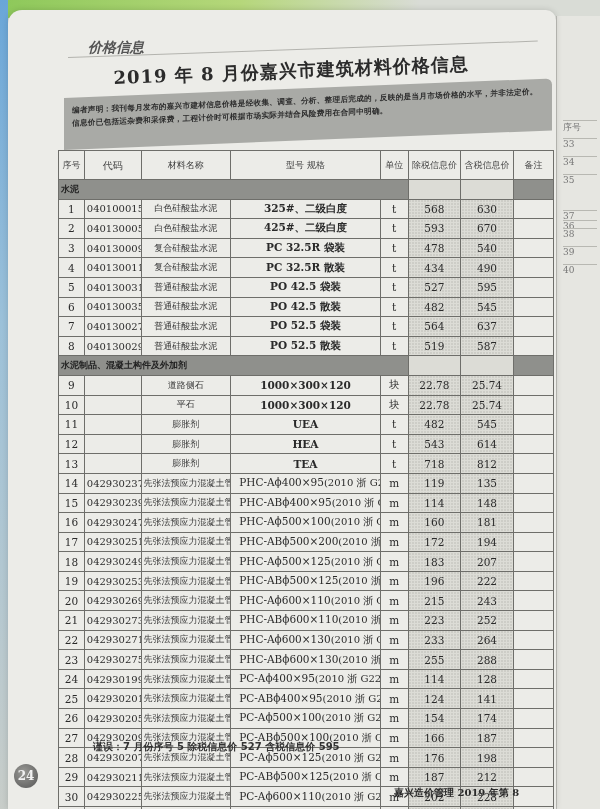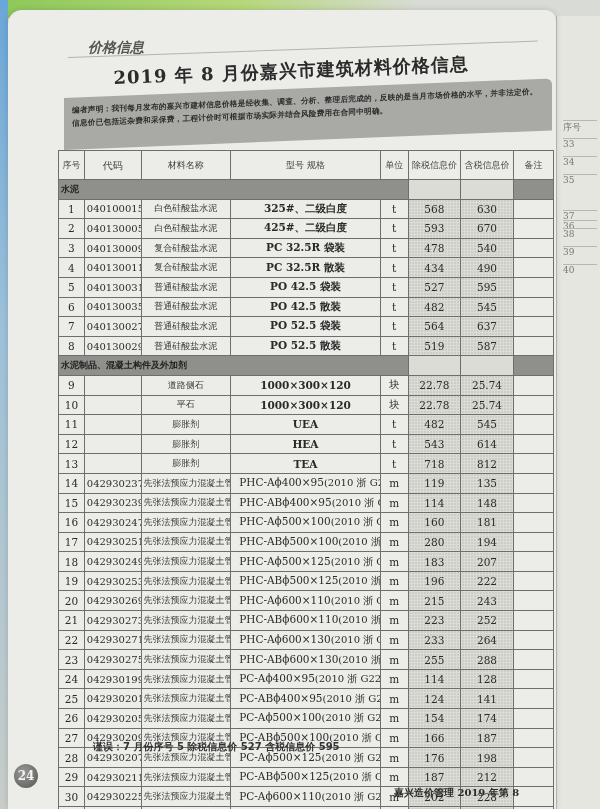--- a/index.html
+++ b/index.html
@@ -327,26 +327,26 @@
           <td class="c-p1">160</td>
           <td class="c-p2">181</td>
           <td class="c-rem"></td>
         </tr>
         <tr>
           <td class="c-no">17</td>
           <td class="c-code">042930251</td>
           <td class="c-name">先张法预应力混凝土管桩</td>
           <td class="c-spec">
             <div class="spec">
-              <span>PHC-ABϕ500×100</span>
-              <span class="std">(2010 浙 G22)</span>
-            </div>
-          </td>
-          <td class="c-unit">m</td>
-          <td class="c-p1">280</td>
+              <span>PHC-ABϕ500×200</span>
+              <span class="std">(2010 浙 G22)</span>
+            </div>
+          </td>
+          <td class="c-unit">m</td>
+          <td class="c-p1">172</td>
           <td class="c-p2">194</td>
           <td class="c-rem"></td>
         </tr>
         <tr>
           <td class="c-no">18</td>
           <td class="c-code">042930249</td>
           <td class="c-name">先张法预应力混凝土管桩</td>
           <td class="c-spec">
             <div class="spec">
               <span>PHC-Aϕ500×125</span>

